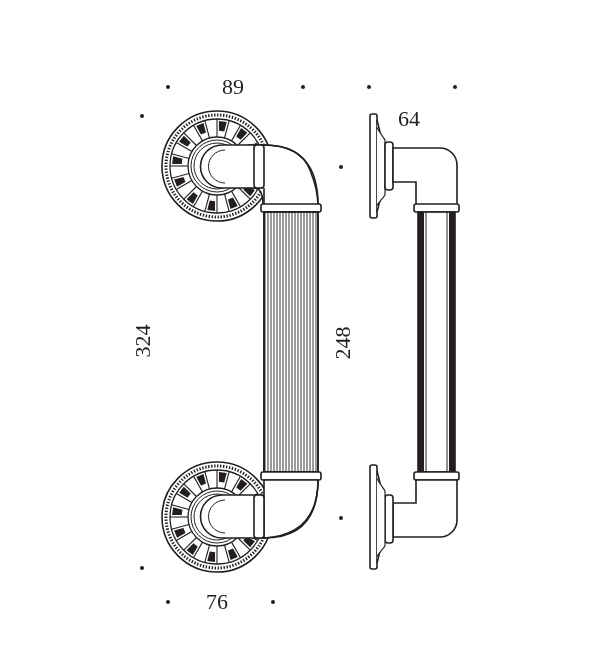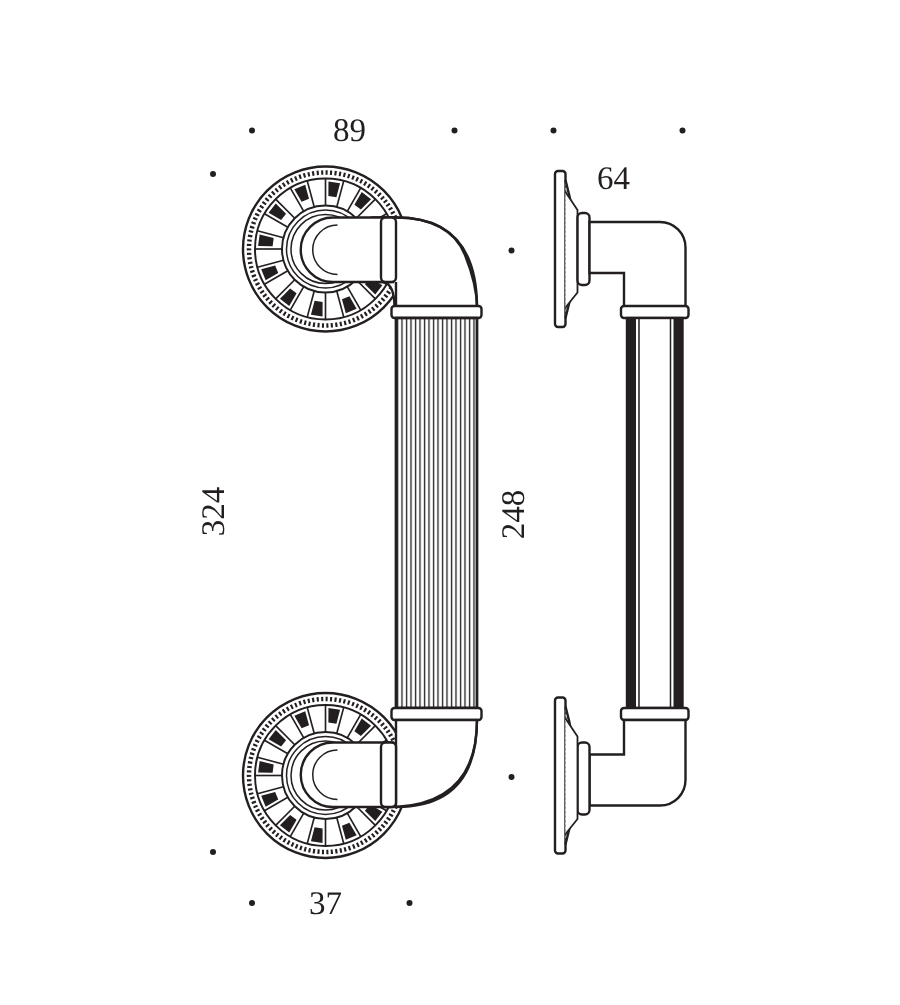--- a/index.html
+++ b/index.html
@@ -11,21 +11,21 @@
   </style>
 </head>
 <body>
 
 <div class="canvas">
 
   <div class="dim" style="left:222px; top:76px;">89</div>
   <div class="dim" style="left:398px; top:76px;margin-top:32px;">64</div>
   <div class="dim rot" style="left:126px; top:330px;">324</div>
   <div class="dim rot" style="left:326px; top:332px;">248</div>
-  <div class="dim" style="left:206px; top:591px;">37</div>
+  <div class="dim" style="left:206px; top:591px;">76</div>
 
   <div class="dot" style="left:166px; top:85px;"></div>
   <div class="dot" style="left:301px; top:85px;"></div>
   <div class="dot" style="left:367px; top:85px;"></div>
   <div class="dot" style="left:453px; top:85px;"></div>
   <div class="dot" style="left:140px; top:114px;"></div>
   <div class="dot" style="left:339px; top:165px;"></div>
   <div class="dot" style="left:339px; top:516px;"></div>
   <div class="dot" style="left:140px; top:566px;"></div>
   <div class="dot" style="left:166px; top:600px;"></div>

